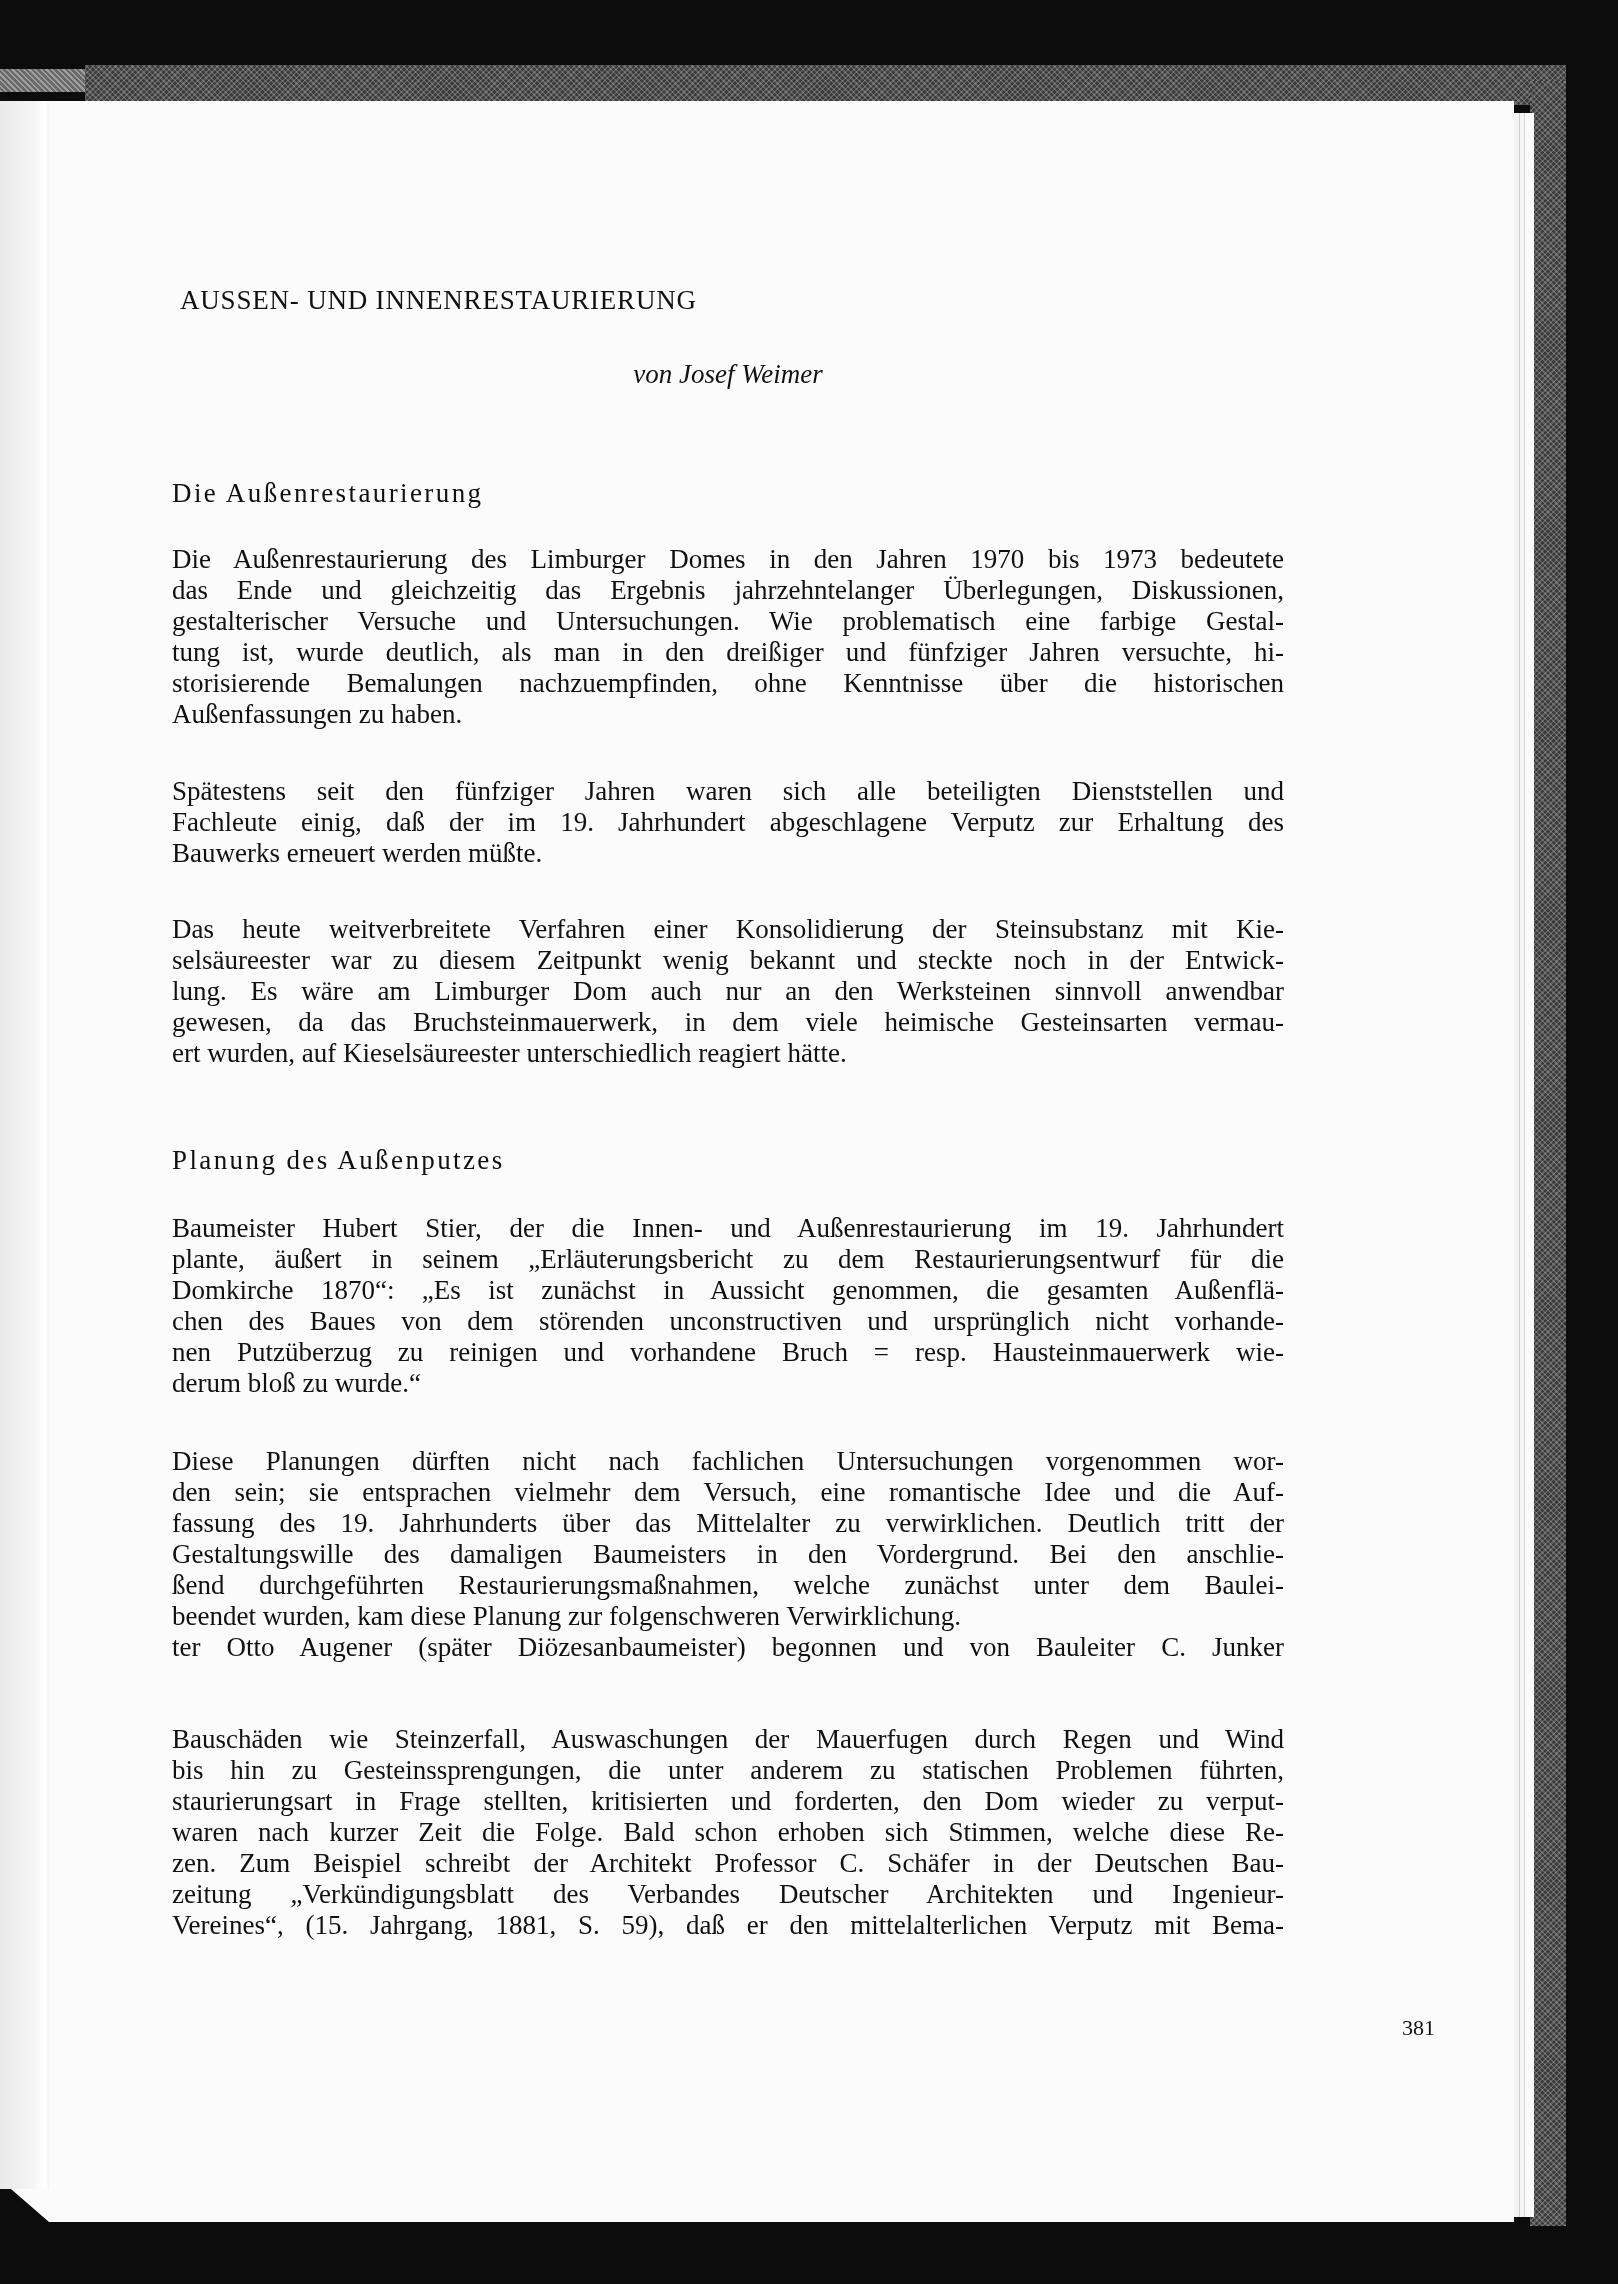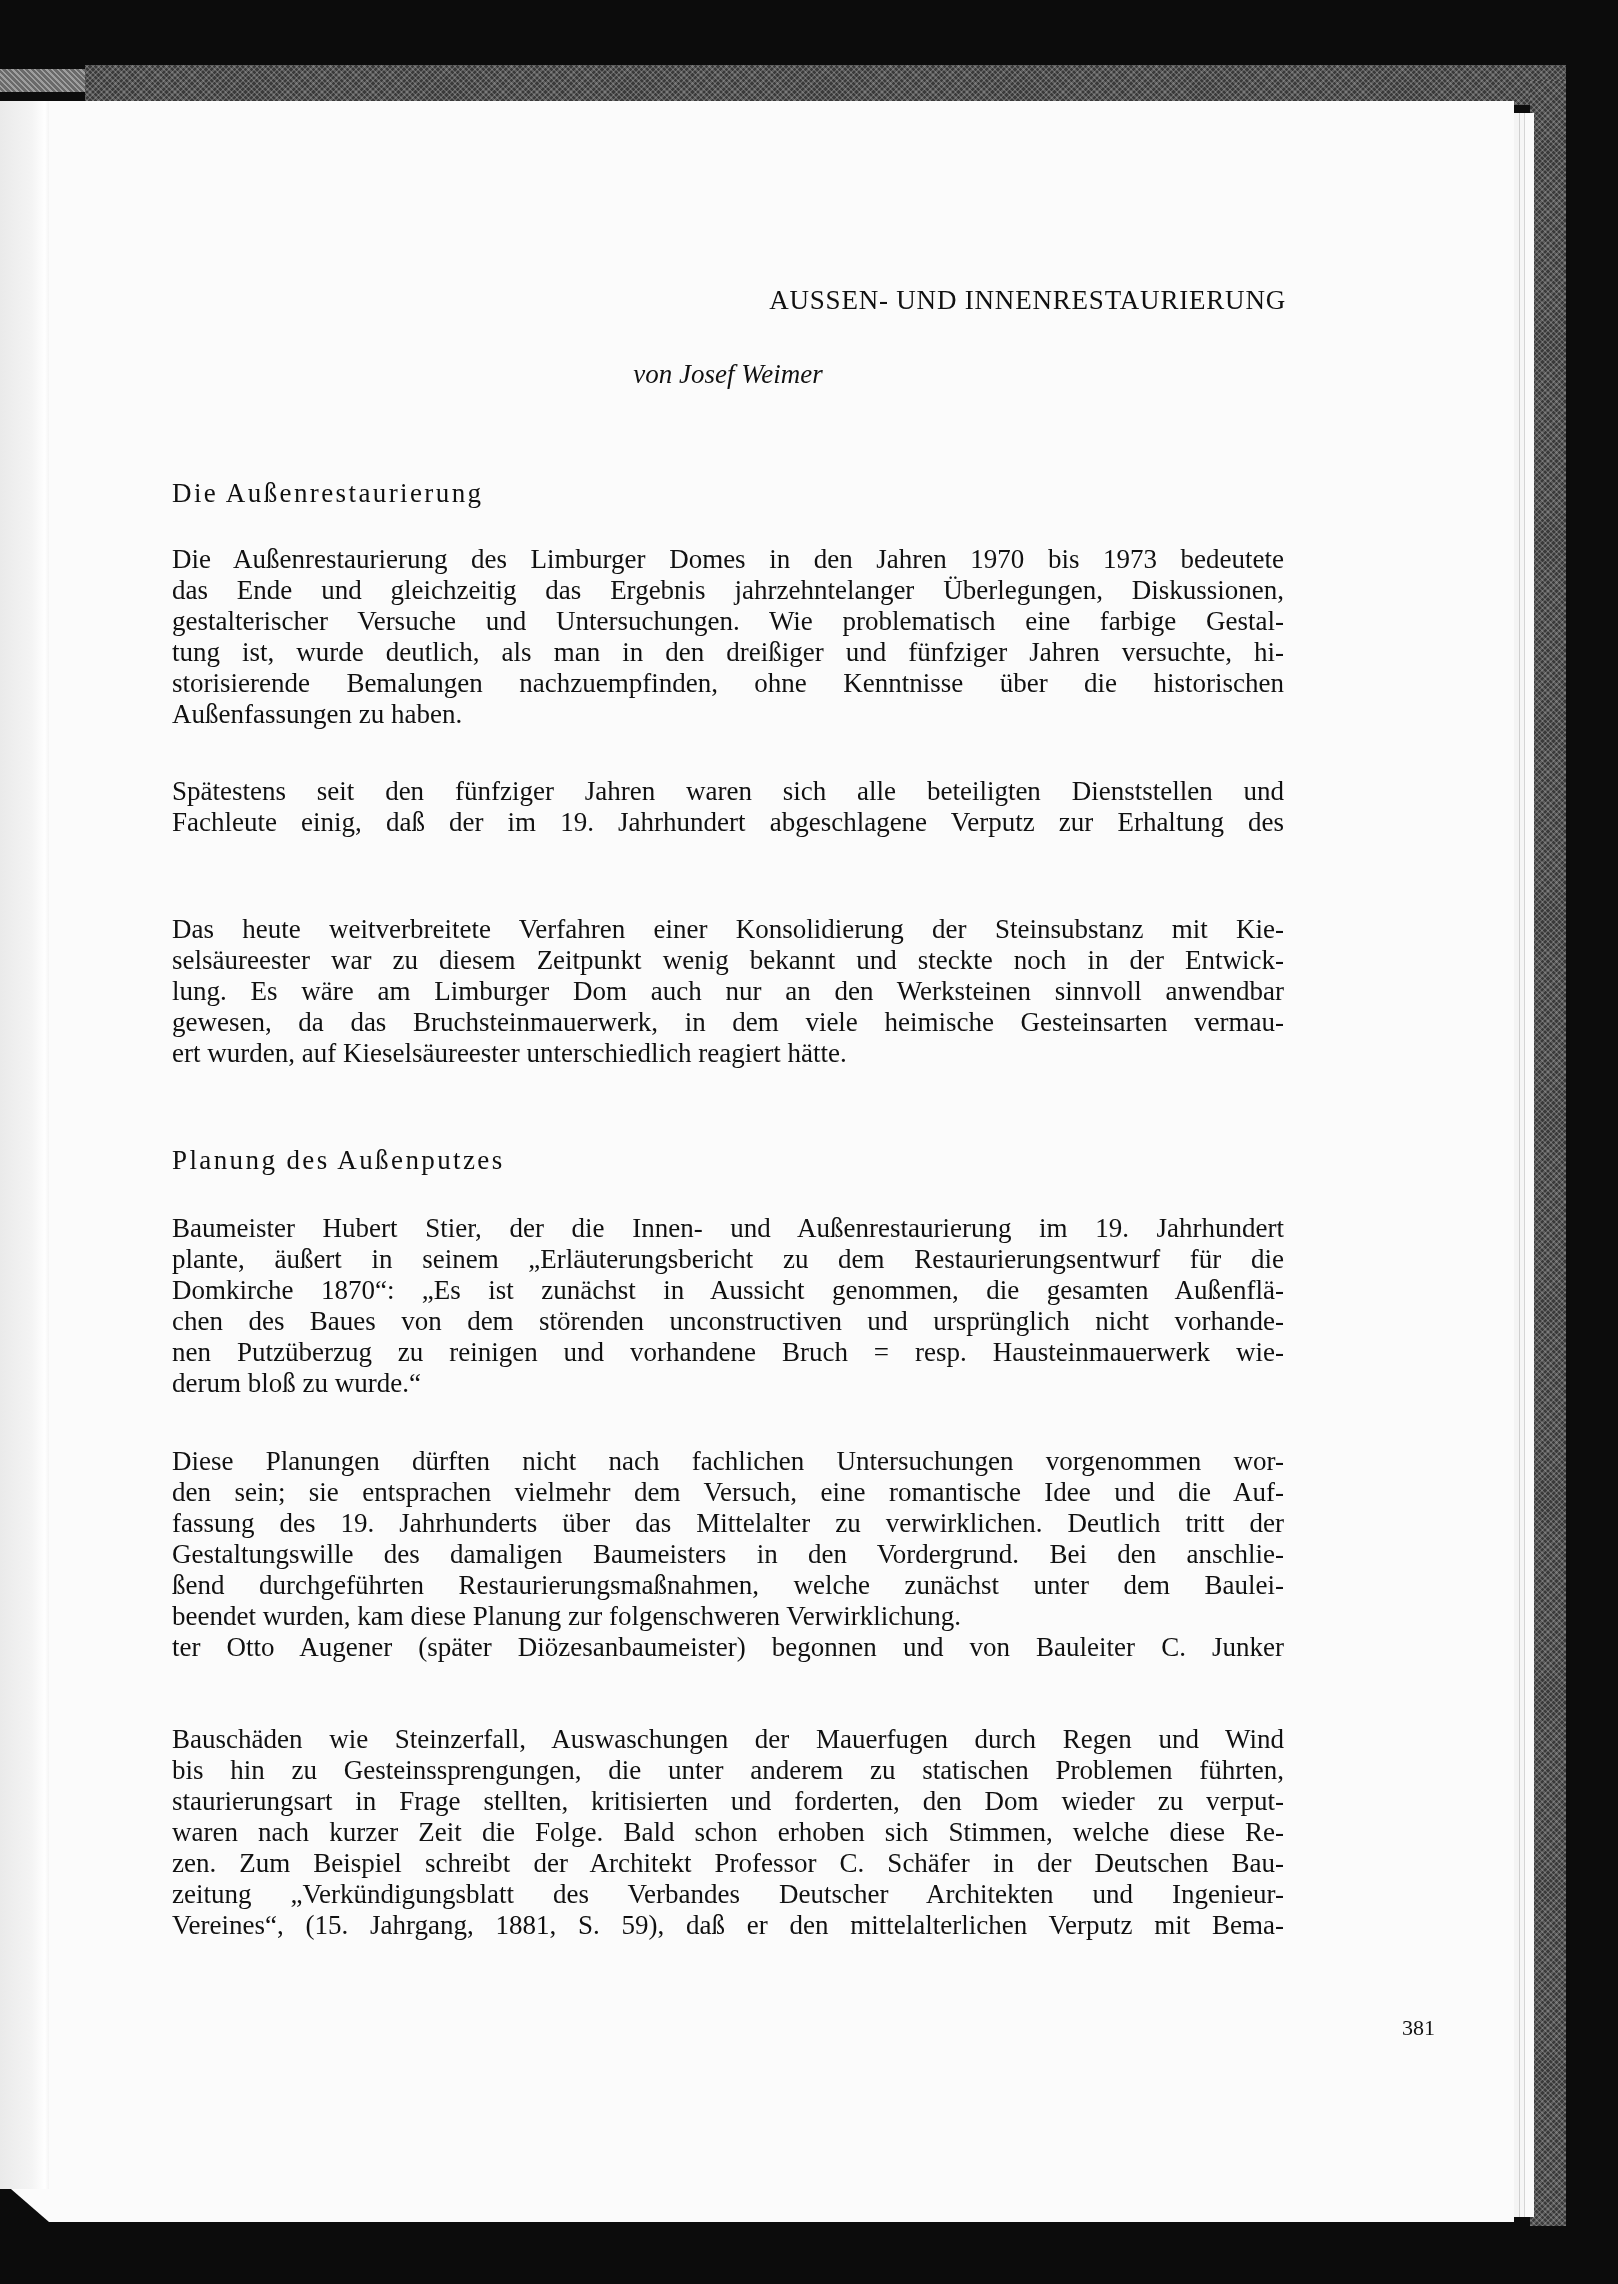--- a/index.html
+++ b/index.html
@@ -40,21 +40,21 @@
     clip-path: polygon(0 0, 100% 0, 100% 100%, 49px 100%, 0 98%);
   }
   .gutter {
     position:absolute; left:0; top:101px; width:49px; height:2088px;
     background:linear-gradient(90deg,#eaeaea 0,#f4f4f4 32px,#ffffff 45px,#f2f2f2 50px,#fbfbfb 57px);
   }
   .content {
     position:absolute; left:172px; top:0; width:1112px;
   }
   .title {
-    position:absolute; top:285px; left:2px; width:1112px; text-align:right;
+    position:absolute; top:285px; left:8px; width:1112px; text-align:left;
     font-size:27px; letter-spacing:0.8px; margin:0; font-weight:normal;
   }
   .author {
     position:absolute; top:359px; left:0; width:1112px; text-align:center;
     font-size:27px; font-style:italic; margin:0;
   }
   .section-heading {
     position:absolute; left:0; font-size:27px; letter-spacing:2.4px; margin:0; font-weight:normal;
   }
   .para {
@@ -90,20 +90,21 @@
     <span class="line">das Ende und gleichzeitig das Ergebnis jahrzehntelanger Überlegungen, Diskussionen,</span>
     <span class="line">gestalterischer Versuche und Untersuchungen. Wie problematisch eine farbige Gestal-</span>
     <span class="line">tung ist, wurde deutlich, als man in den dreißiger und fünfziger Jahren versuchte, hi-</span>
     <span class="line">storisierende Bemalungen nachzuempfinden, ohne Kenntnisse über die historischen</span>
     <span class="line last">Außenfassungen zu haben.</span>
   </p>
 
   <p class="para" style="top:776px;">
     <span class="line">Spätestens seit den fünfziger Jahren waren sich alle beteiligten Dienststellen und</span>
     <span class="line">Fachleute einig, daß der im 19. Jahrhundert abgeschlagene Verputz zur Erhaltung des</span>
+    <span class="line last">Bauwerks erneuert werden müßte.</span>
   </p>
 
   <p class="para" style="top:914px;">
     <span class="line">Das heute weitverbreitete Verfahren einer Konsolidierung der Steinsubstanz mit Kie-</span>
     <span class="line">selsäureester war zu diesem Zeitpunkt wenig bekannt und steckte noch in der Entwick-</span>
     <span class="line">lung. Es wäre am Limburger Dom auch nur an den Werksteinen sinnvoll anwendbar</span>
     <span class="line">gewesen, da das Bruchsteinmauerwerk, in dem viele heimische Gesteinsarten vermau-</span>
     <span class="line last">ert wurden, auf Kieselsäureester unterschiedlich reagiert hätte.</span>
   </p>
 

